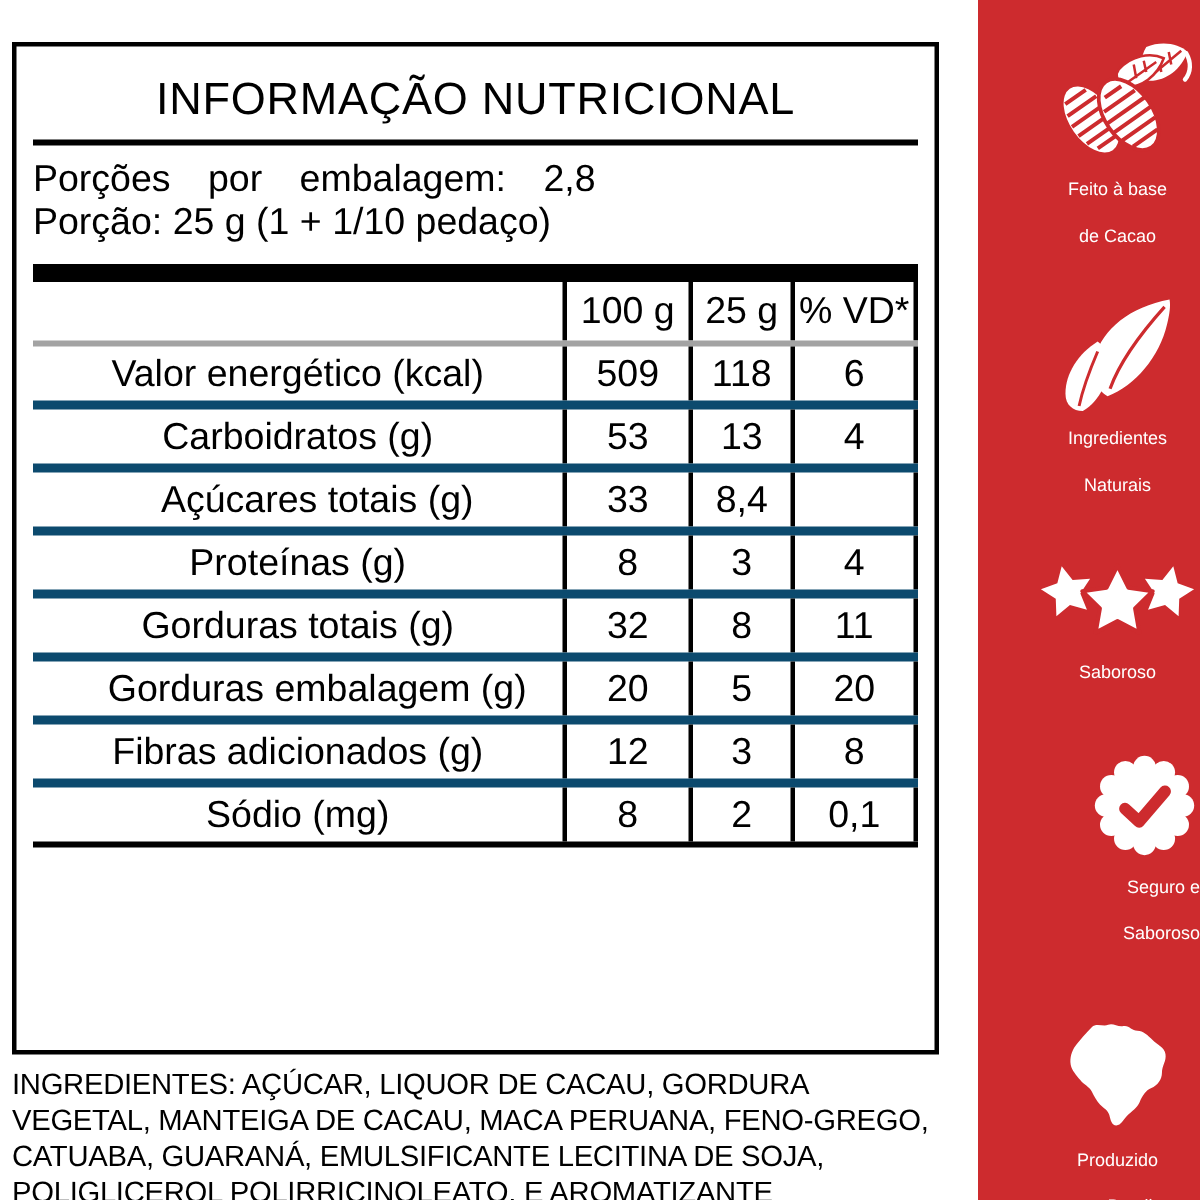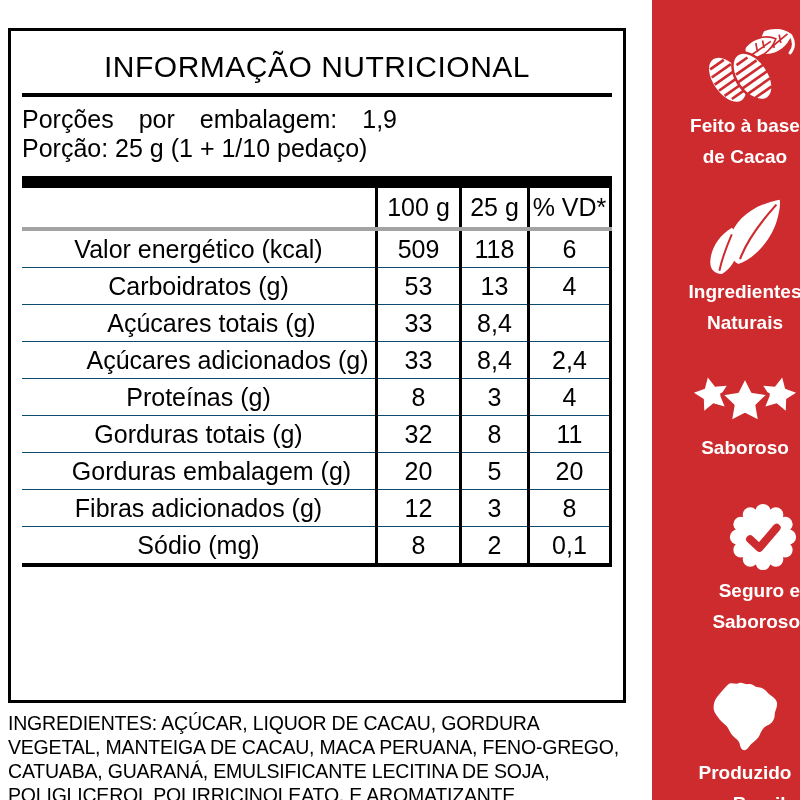--- a/index.html
+++ b/index.html
@@ -11,53 +11,53 @@
     border:3px solid #000;box-sizing:border-box;padding:0 11px;background:#fff;}
   .nl-title{margin-top:19px;text-align:center;font-size:30px;letter-spacing:.5px;white-space:nowrap;}
   .rule{height:4px;background:#000;margin-top:9px;}
   .serving{font-size:25px;line-height:29px;white-space:nowrap;}
   .serving.l1{margin-top:8px;word-spacing:18px;}
   .black-bar{height:12px;background:#000;margin-top:13px;}
 
   table.nl{border-collapse:collapse;width:100%;font-size:25px;table-layout:fixed;}
   table.nl th{font-weight:normal;}
   table.nl thead th{border-bottom:4px solid #a3a3a3;height:37px;text-align:center;}
-  table.nl tbody td{border-bottom:1px solid #0c4a6e;height:36px;text-align:center;
+  table.nl tbody td{border-bottom:6px solid #0c4a6e;height:36px;text-align:center;
     padding:0;overflow:hidden;white-space:nowrap;}
   table.nl tbody tr:last-child td{border-bottom:4px solid #000;}
   .cdiv{border-left:3px solid #000;}
   .cend{border-right:3px solid #000;}
   td.rname{text-align:left;padding-left:5px;}
   td.rname.ind1{padding-left:26px;}
   td.rname.ind2{padding-left:58px;}
 
   .footnote{font-size:22px;margin-top:10px;padding-left:9px;white-space:nowrap;}
 
   .ingredients{position:absolute;left:8px;top:711px;width:625px;
     font-size:19.5px;line-height:24px;letter-spacing:-0.2px;}
 
   
   .sidebar{position:absolute;left:652px;top:0;width:148px;height:800px;
     box-sizing:border-box;padding-left:38px;color:#fff;text-align:center;
     display:flex;flex-direction:column;align-items:stretch;}
   .badge{display:flex;flex-direction:column;align-items:center;}
-  .badge .cap{font-weight:bold;font-size:19px;line-height:26px;margin-top:5px;white-space:nowrap;}
+  .badge .cap{font-weight:normal;font-size:12px;line-height:26px;margin-top:5px;white-space:nowrap;}
   .badge.s1{margin-top:28px;} .badge.s2{margin-top:28px;} .badge.s3{margin-top:34px;}
   .badge.s4{margin-top:40px;align-items:flex-end;} .badge.s5{margin-top:42px;}
   .badge svg{display:block;}
 </style>
 </head>
 <body>
 
 <div class="stage">
 
   <div class="label-box">
     <div class="nl-title">INFORMAÇÃO NUTRICIONAL</div>
     <div class="rule"></div>
-    <div class="serving l1">Porções por embalagem: 1,9</div>
+    <div class="serving l1">Porções por embalagem: 2,8</div>
     <div class="serving l2">Porção: 25 g (1 + 1/10 pedaço)</div>
     <div class="black-bar"></div>
 
     <table class="nl">
       <colgroup>
         <col>
           <col style="width:84px">
           <col style="width:68px">
           <col style="width:82px">
       </colgroup>
@@ -84,26 +84,20 @@
       <td class="val cdiv cend">4</td>
     </tr>
 
     <tr>
       <td class="rname ind1">Açúcares totais (g)</td>
       <td class="val cdiv">33</td>
       <td class="val cdiv">8,4</td>
       <td class="val cdiv cend"></td>
     </tr>
 
-    <tr>
-      <td class="rname ind2">Açúcares adicionados (g)</td>
-      <td class="val cdiv">33</td>
-      <td class="val cdiv">8,4</td>
-      <td class="val cdiv cend">2,4</td>
-    </tr>
 
     <tr>
       <td class="rname">Proteínas (g)</td>
       <td class="val cdiv">8</td>
       <td class="val cdiv">3</td>
       <td class="val cdiv cend">4</td>
     </tr>
 
     <tr>
       <td class="rname">Gorduras totais (g)</td>

